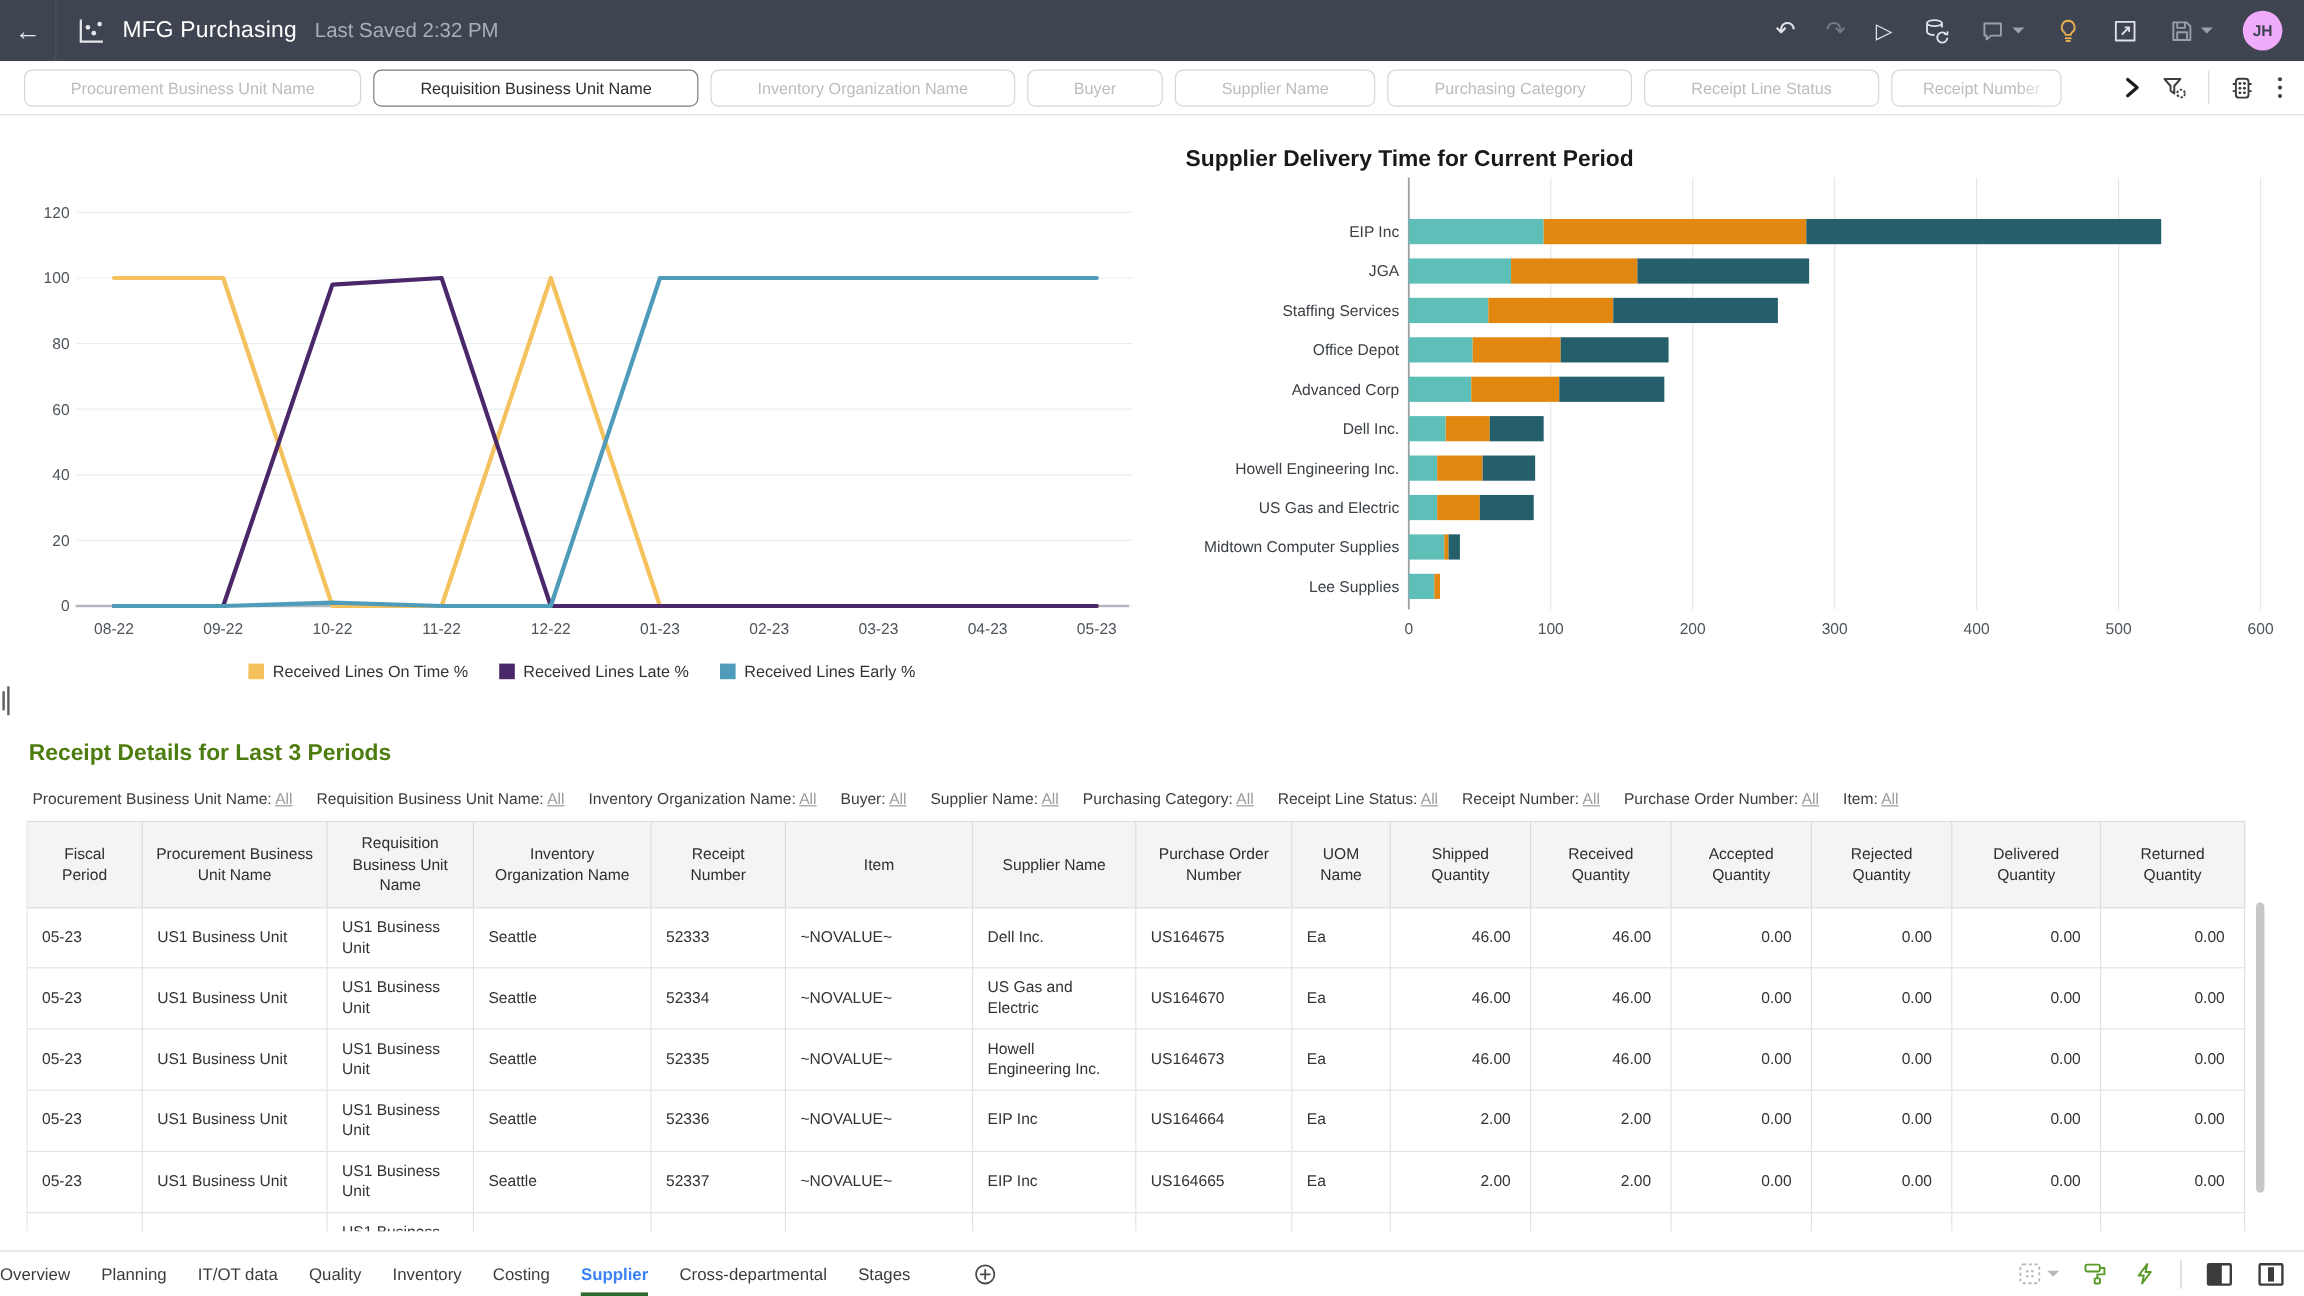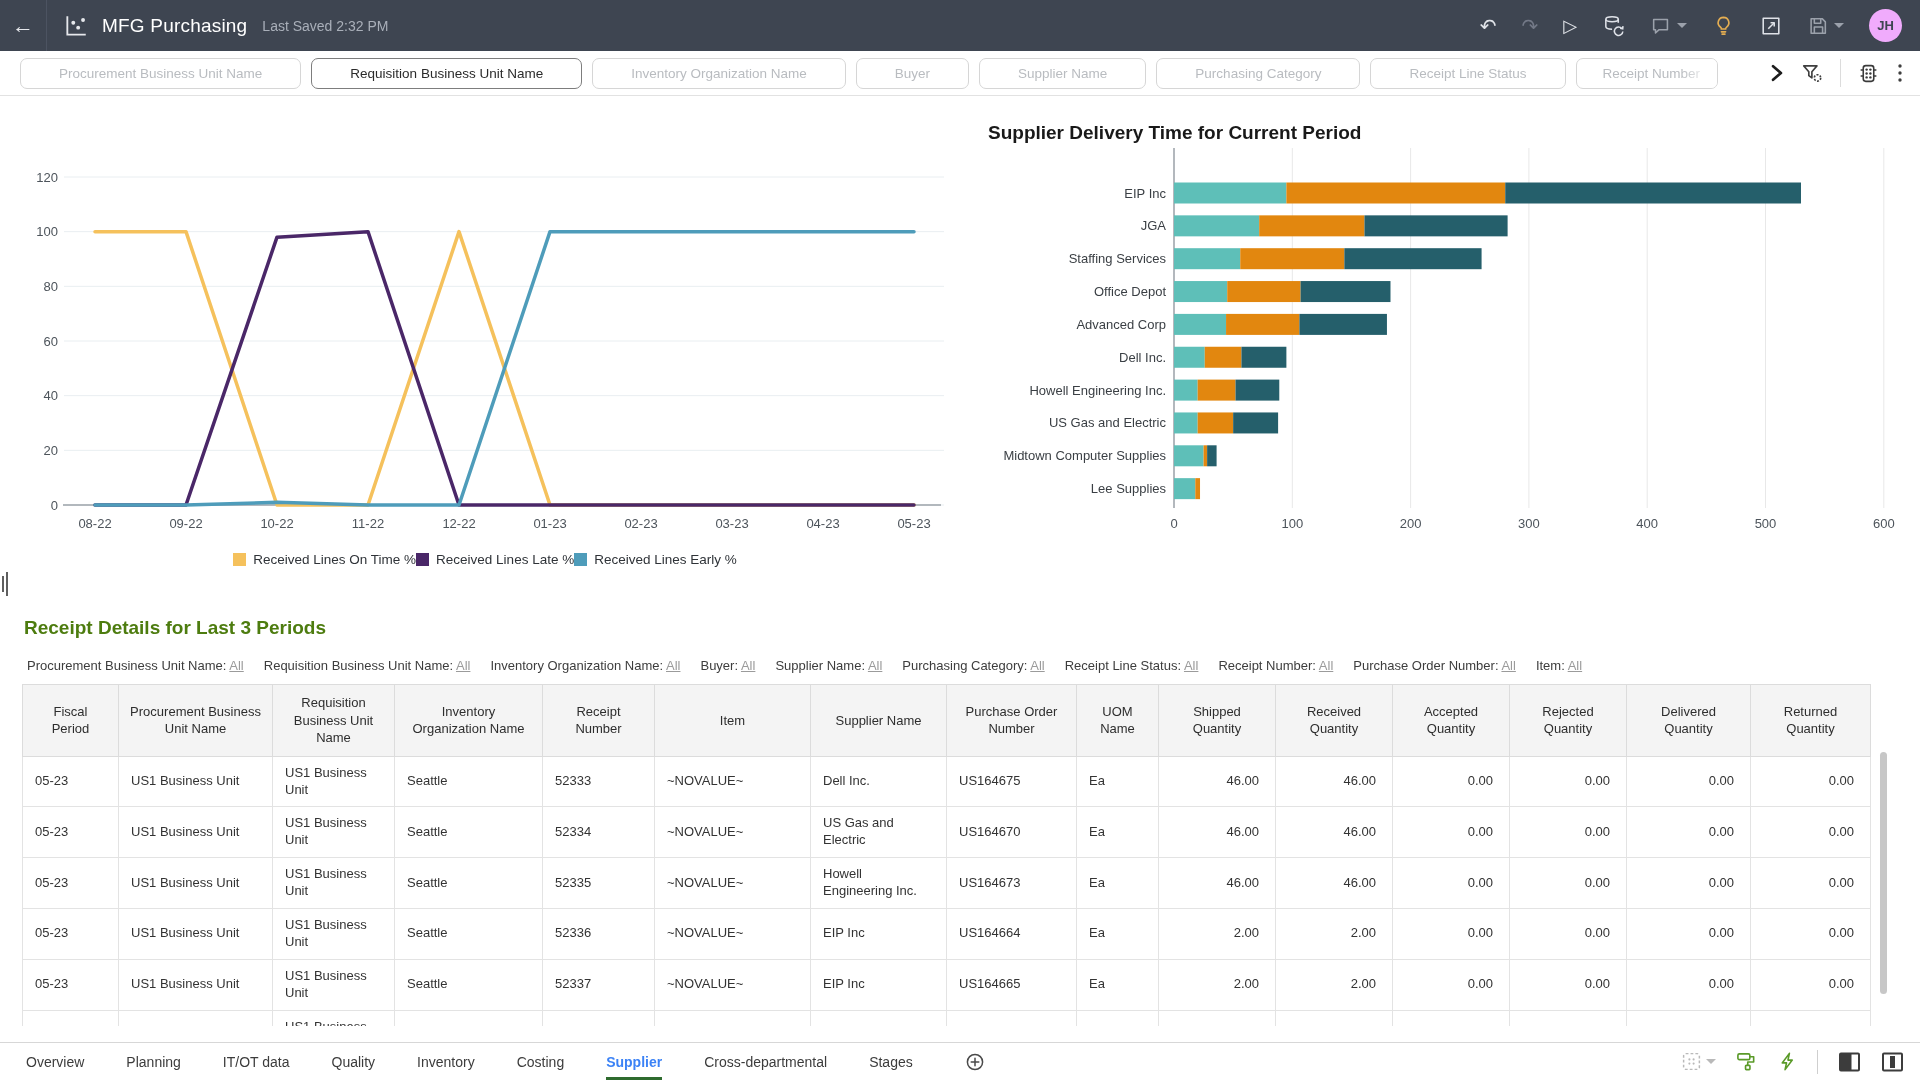--- a/index.html
+++ b/index.html
@@ -6,21 +6,21 @@
   html,body { background:#e9e9e9; }
   body { font-family:"Liberation Sans", sans-serif; }
   .stage { position:relative; width:1920px; height:1080px; background:#fff; overflow:hidden; }
 
   
   .topbar { position:absolute; top:0; left:0; width:1920px; height:51px; background:#3e4551; display:flex; align-items:center; }
   .tb-left { display:flex; align-items:center; height:100%; }
   .back-btn { width:47px; height:100%; display:flex; align-items:center; justify-content:center; color:#e6e8ec; font-size:22px; border-right:1px solid #4c5361; cursor:pointer; }
   .logo { margin-left:16px; display:flex; align-items:center; }
   .tb-title { margin-left:13px; color:#ffffff; font-size:19px; font-weight:500; letter-spacing:.2px; }
-  .tb-saved { margin-left:15px; color:#a9afb9; font-size:14px; }
+  .tb-saved { margin-left:15px; color:#a9afb9; font-size:17px; }
   .tb-center { position:absolute; left:50%; top:0; transform:translateX(-50%); height:51px; display:flex; align-items:center; gap:8px; }
   .mode-tab { font-size:14.5px; color:#dfe2e7; padding:7px 12px; border-radius:4px; cursor:pointer; }
   .mode-tab.active { background:#5d6470; color:#fff; }
   .tb-right { margin-left:auto; display:flex; align-items:center; gap:25px; padding-right:18px; height:100%; }
   .tbi { display:flex; align-items:center; gap:5px; cursor:pointer; }
   .glyph { font-size:20px; color:#e1e4e9; line-height:1; }
   .glyph.dim { color:#737987; }
   .caret-down { width:0; height:0; border-left:5px solid transparent; border-right:5px solid transparent; border-top:5px solid #9ba1ab; }
   .avatar { width:33px; height:33px; border-radius:50%; background:#f0abfc; color:#3e4551; font-size:13px; font-weight:700; display:flex; align-items:center; justify-content:center; }
 
@@ -34,21 +34,21 @@
   .fb-right { margin-left:auto; display:flex; align-items:center; gap:17px; padding-right:16px; }
   .fb-divider { width:1px; height:28px; background:#dcdcdc; }
 
   
   .panel { position:absolute; top:100px; width:930px; height:492px; }
   .panel.left { left:20px; }
   .panel.right { left:980px; }
   .panel-title { position:absolute; top:22px; left:8px; font-size:19px; font-weight:700; color:#191919; }
   .panel svg.plot { position:absolute; top:40px; left:0; }
   .panel svg text { font-family:"Liberation Sans", sans-serif; }
-  .legend-row { position:absolute; top:452px; left:0; right:0; display:flex; justify-content:center; }
+  .legend-row { position:absolute; top:452px; left:0; right:0; display:flex; justify-content:center; gap:26px; }
   .legend-item { display:flex; align-items:center; gap:7px; font-size:13.5px; color:#2f3338; cursor:pointer; }
   .swatch { width:13px; height:13px; display:inline-block; flex:none; }
 
   
   .table-title { position:absolute; top:617px; left:24px; font-size:19px; font-weight:700; color:#4d7c0f; }
   .filters-summary { position:absolute; top:658px; left:27px; display:flex; gap:20px; font-size:13px; white-space:nowrap; }
   .fs-label { color:#3d3d3d; }
   .fs-value { color:#9b9b9b;text-decoration:underline; }
   .table-wrap { position:absolute; top:684px; left:22px; width:1876px; height:342px; overflow:hidden; }
   table.grid { border-collapse:collapse; table-layout:fixed; width:1848px; font-size:13px; color:#333; }
@@ -58,21 +58,21 @@
   .v-scrollbar { position:absolute; left:1858px; top:68px; width:7px; height:242px; border-radius:4px; background:#c7c7c7; }
 
   
   .drag-handle { position:absolute; left:2px; top:572px; width:10px; height:26px; cursor:ew-resize; }
   .drag-handle i { position:absolute; width:2px; background:#5f5f5f; }
   .drag-handle i:nth-child(1) { left:0; top:4px; height:16px; }
   .drag-handle i:nth-child(2) { left:4px; top:0; height:24px; }
 
   
   .bottombar { position:absolute; left:0; top:1042px; width:1920px; height:38px; background:#fff; border-top:1px solid #d7d7d7; display:flex; align-items:stretch; }
-  .btab-row { display:flex; align-items:stretch; gap:42px; padding-left:26px; }
+  .btab-row { display:flex; align-items:stretch; gap:26px; }
   .btab { font-size:14px; color:#3c3c3c; display:flex; align-items:center; border-bottom:3px solid transparent; padding-top:3px; cursor:pointer; white-space:nowrap; }
   .btab.btab-active { font-weight:700; color:#3b82f6; border-bottom-color:#2e6b2e; }
   .add-canvas { display:flex; align-items:center; margin-left:52px; cursor:pointer; }
   .bb-right { margin-left:auto; display:flex; align-items:center; gap:20px; padding-right:16px; }
   .bb-divider { width:1px; height:24px; background:#cfcfcf; }
   .bbi { display:flex; align-items:center; gap:4px; cursor:pointer; }
 </style>
 </head>
 <body>
 

